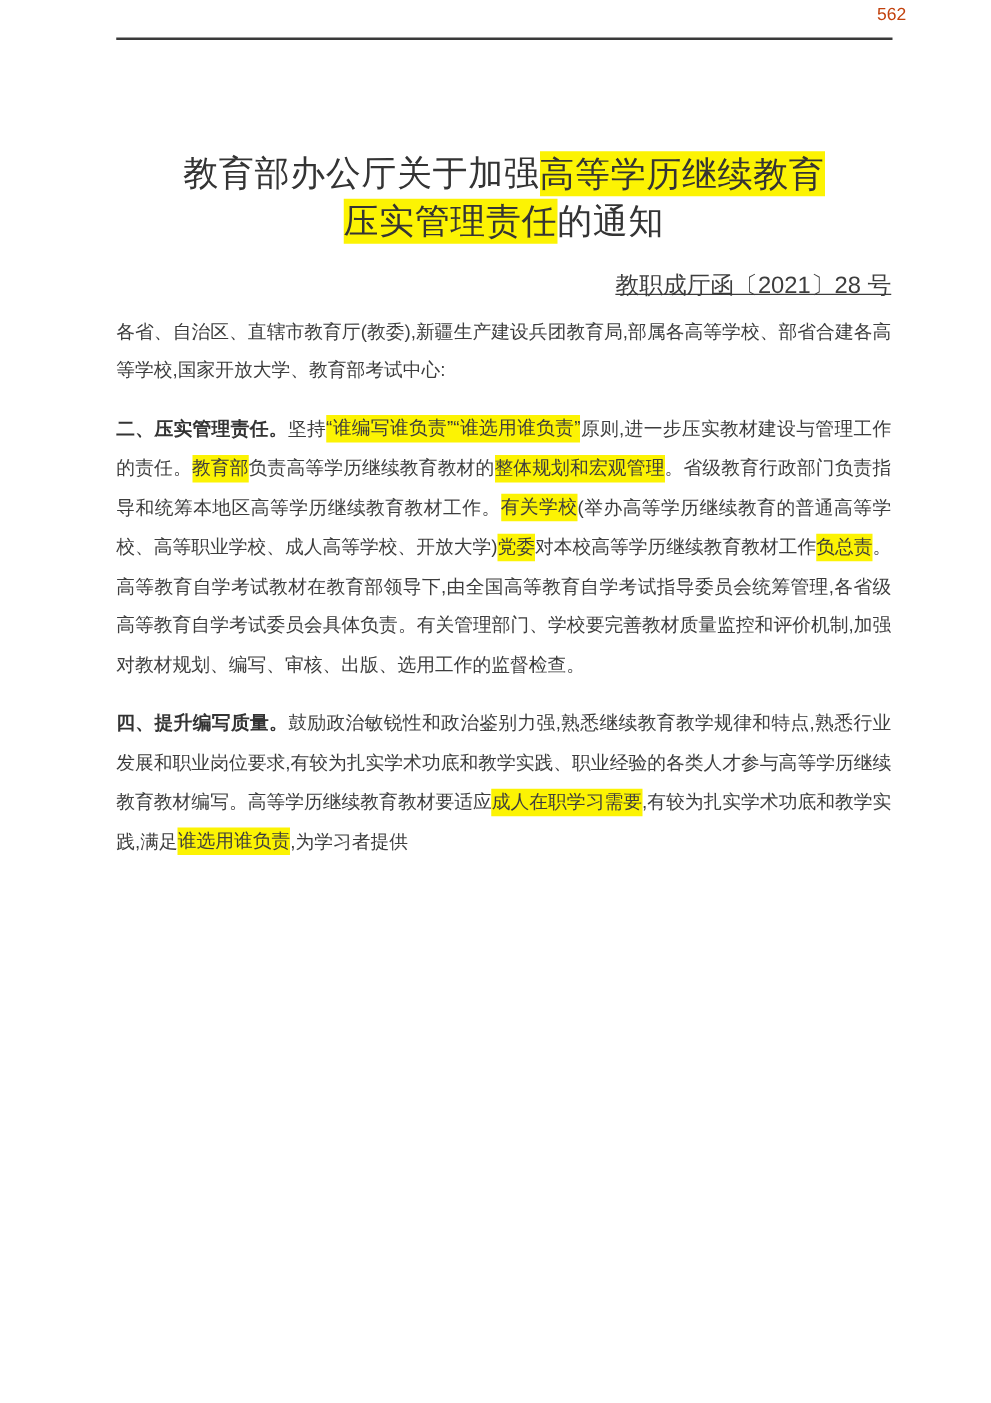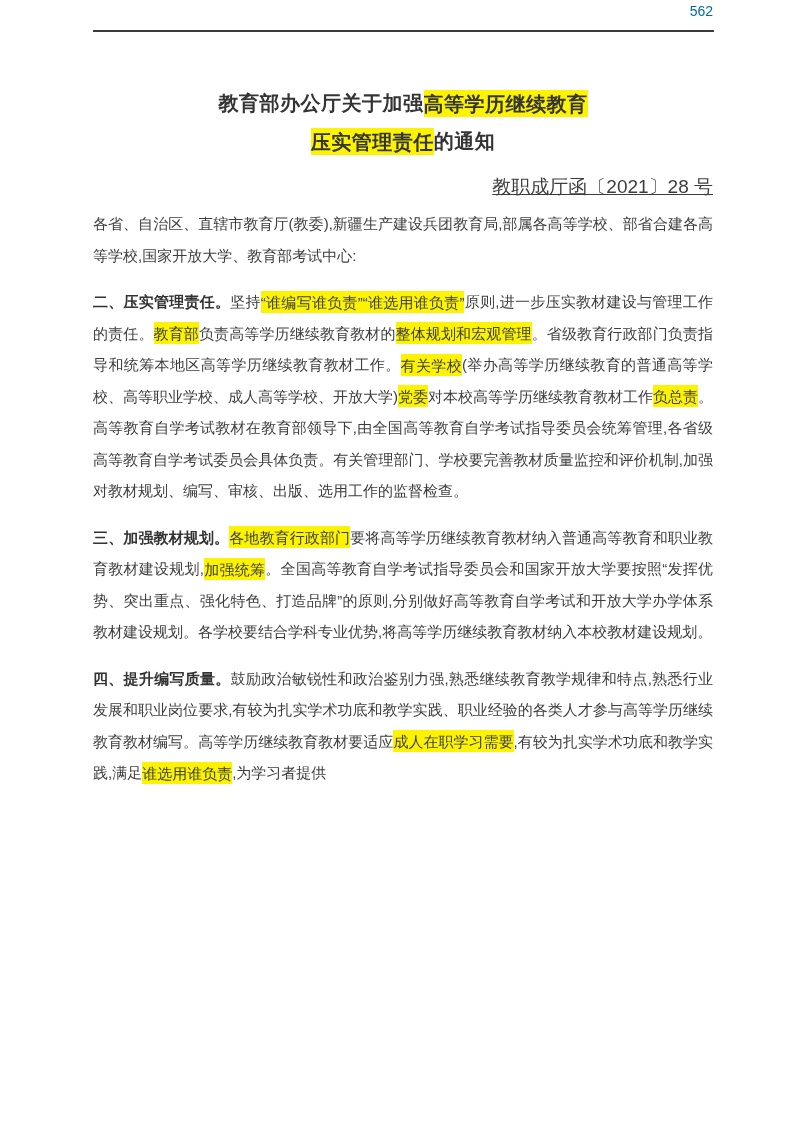--- a/index.html
+++ b/index.html
@@ -17,44 +17,44 @@
     width: 793px;
     height: 1122px;
     background: #ffffff;
     overflow: hidden;
     font-family: "Liberation Sans", "DejaVu Sans", sans-serif;
     color: var(--text-color);
   }
   .page-number {
     position: absolute;
     top: 3px;
-    right: 80px;
+    right: 68px;
     font-size: 14px;
-    color: #0369a1;
+    color: #c2410c;
     font-family: "Liberation Sans", "DejaVu Sans", sans-serif;
   }
   .header-rule {
     position: absolute;
     top: 30px;
     left: 93px;
     width: 621px;
     height: 2px;
     background: #3a3a3a;
   }
   .content {
     position: absolute;
     left: 93px;
     top: 32px;
     width: 620px;
   }
   .doc-title {
-    margin-top: 52px;
+    margin-top: 88px;
     text-align: center;
-    font-size: 20px;
-    font-weight: bold;
+    font-size: 28px;
+    font-weight: normal;
     line-height: 38px;
     color: #343434;
     letter-spacing: 0.5px;
   }
   .doc-number {
     margin-top: 6px;
     text-align: right;
     font-size: 19px;
     line-height: 28px;
     color: #3d3d3d;
@@ -95,17 +95,16 @@
     <h1 class="doc-title">
         <div class="title-line"><span>教育部办公厅关于加强</span><span class="hl">高等学历继续教育</span></div>
         <div class="title-line"><span class="hl">压实管理责任</span><span>的通知</span></div>
       </h1>
 
     <div class="doc-number">教职成厅函〔2021〕28 号</div>
 
     <div class="doc-body">
         <p class="para"><span>各省、自治区、直辖市教育厅(教委),新疆生产建设兵团教育局,部属各高等学校、部省合建各高等学校,国家开放大学、教育部考试中心:</span></p>
         <p class="para section"><span class="b">二、压实管理责任。</span><span>坚持</span><span class="hl">“谁编写谁负责”“谁选用谁负责”</span><span>原则,进一步压实教材建设与管理工作的责任。</span><span class="hl">教育部</span><span>负责高等学历继续教育教材的</span><span class="hl">整体规划和宏观管理</span><span>。省级教育行政部门负责指导和统筹本地区高等学历继续教育教材工作。</span><span class="hl">有关学校</span><span>(举办高等学历继续教育的普通高等学校、高等职业学校、成人高等学校、开放大学)</span><span class="hl">党委</span><span>对本校高等学历继续教育教材工作</span><span class="hl">负总责</span><span>。高等教育自学考试教材在教育部领导下,由全国高等教育自学考试指导委员会统筹管理,各省级高等教育自学考试委员会具体负责。有关管理部门、学校要完善教材质量监控和评价机制,加强对教材规划、编写、审核、出版、选用工作的监督检查。</span></p>
-        <p class="para section"><span class="b">三、加强教材规划。</span><span class="hl">各地教育行政部门</span><span>要将高等学历继续教育教材纳入普通高等教育和职业教育教材建设规划,</span><span class="hl">加强统筹</span><span>。全国高等教育自学考试指导委员会和国家开放大学要按照“发挥优势、突出重点、强化特色、打造品牌”的原则,分别做好高等教育自学考试和开放大学办学体系教材建设规划。各学校要结合学科专业优势,将高等学历继续教育教材纳入本校教材建设规划。</span></p>
         <p class="para section"><span class="b">四、提升编写质量。</span><span>鼓励政治敏锐性和政治鉴别力强,熟悉继续教育教学规律和特点,熟悉行业发展和职业岗位要求,有较为扎实学术功底和教学实践、职业经验的各类人才参与高等学历继续教育教材编写。高等学历继续教育教材要适应</span><span class="hl">成人在职学习需要</span><span>,有较为扎实学术功底和教学实践,满足</span><span class="hl">谁选用谁负责</span><span>,为学习者提供</span></p>
       </div>
   </div>
 </div>
 
 </body></html>

